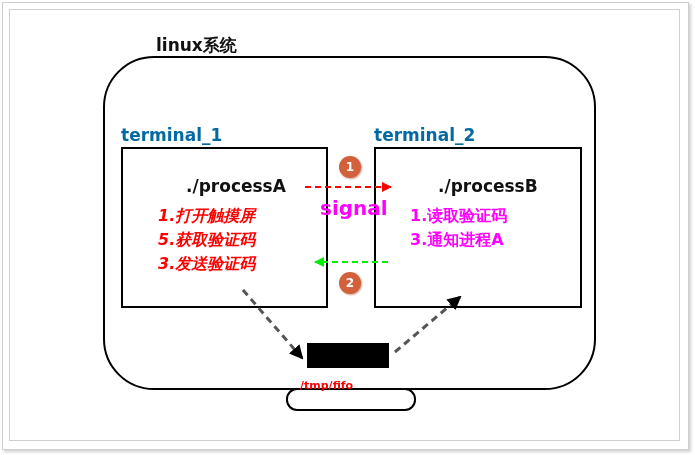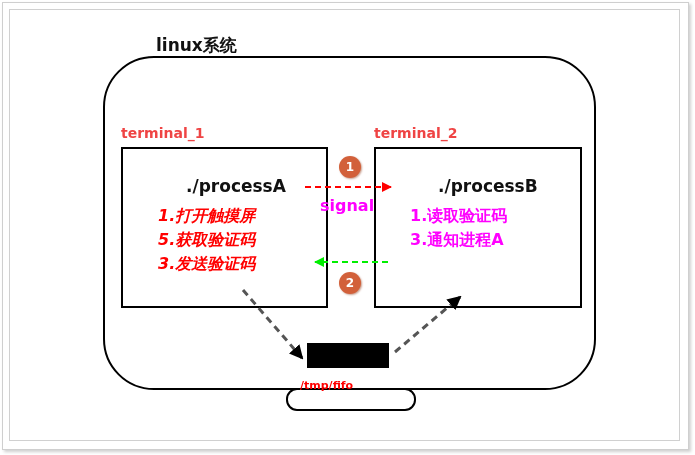--- a/index.html
+++ b/index.html
@@ -2,21 +2,21 @@
 <html><head>
 <meta charset="utf-8">
 <style>
   html, body { margin:0; padding:0; background:#ffffff; }
   body { width:695px; height:455px; position:relative; overflow:hidden; font-family:"DejaVu Sans", sans-serif; }
   .frame-outer { position:absolute; left:2px; top:2px; width:685px; height:446px; border:1px solid #cfcfcf; box-shadow:2px 2px 3px #cfcfcf; background:#fff; }
   .frame-inner { position:absolute; left:9px; top:9px; width:669px; height:430px; border:1px solid #d0d0d0; }
   svg { position:absolute; left:0; top:0; }
   .lbl { position:absolute; font-weight:bold; white-space:nowrap; }
   .title { left:128px; top:34px; font-size:17px; color:#111; letter-spacing:0;margin-left:28px; }
-  .term { font-size:14px; color:#ef4444; }
+  .term { font-size:17px; color:#0369a1; }
   .proc { font-size:17px; color:#111;margin-left:24px; }
   .steps { font-size:16px; line-height:24px; }
   .red { color:#ff0000; }
   .mag { color:#ff00ff; }
   .badge { position:absolute; width:22px; height:22px; border-radius:50%; background:#d2603a; color:#fff; font-size:12px; font-weight:bold; text-align:center; line-height:22px; box-shadow:1px 1px 2px #c9a090; }
 </style>
 </head>
 <body>
 
 <div class="frame-outer"></div>
@@ -67,15 +67,15 @@
 </div>
 
 <div class="lbl steps mag" style="left:410px; top:204px;">
   <div>1.读取验证码</div>
   <div>3.通知进程A</div>
 </div>
 
 <div class="badge" style="left:339px; top:156px;">1</div>
 <div class="badge" style="left:339px; top:272px;">2</div>
 
-<div class="lbl mag" style="left:320px; top:196px; font-size:16px;">signal</div>
+<div class="lbl mag" style="left:320px; top:196px; font-size:20px;">signal</div>
 
 <div class="lbl red" style="left:300px; top:379px; font-size:11px;">/tmp/fifo</div>
 
 </body></html>

